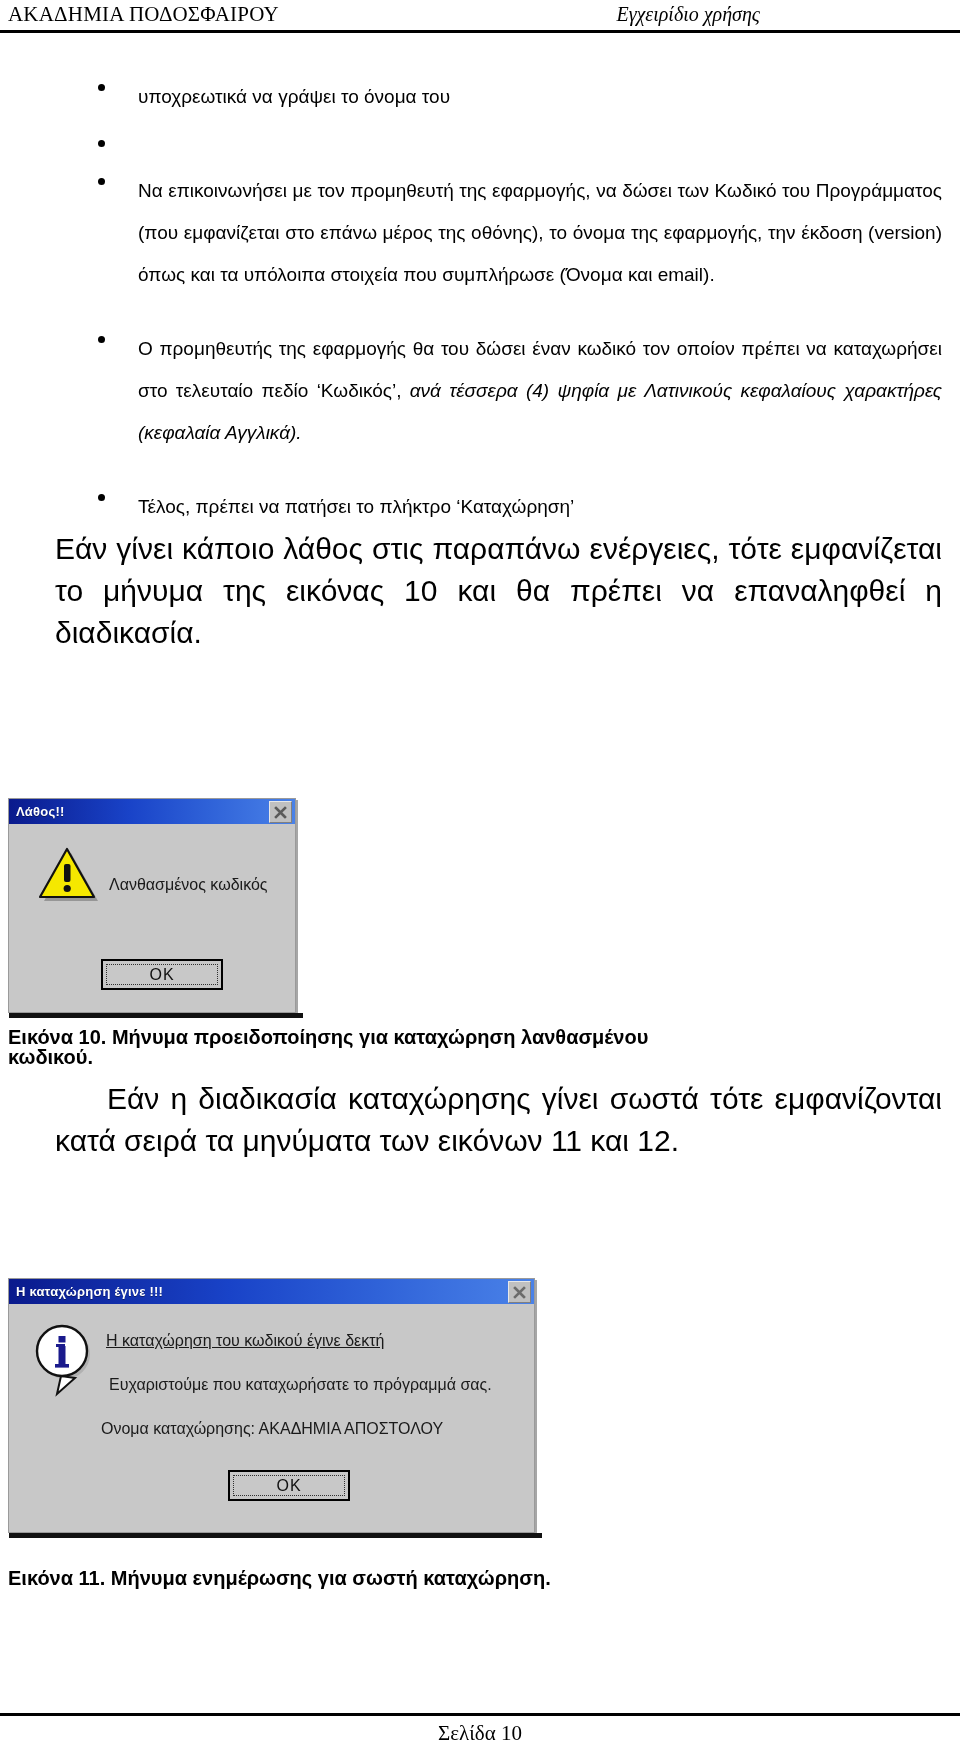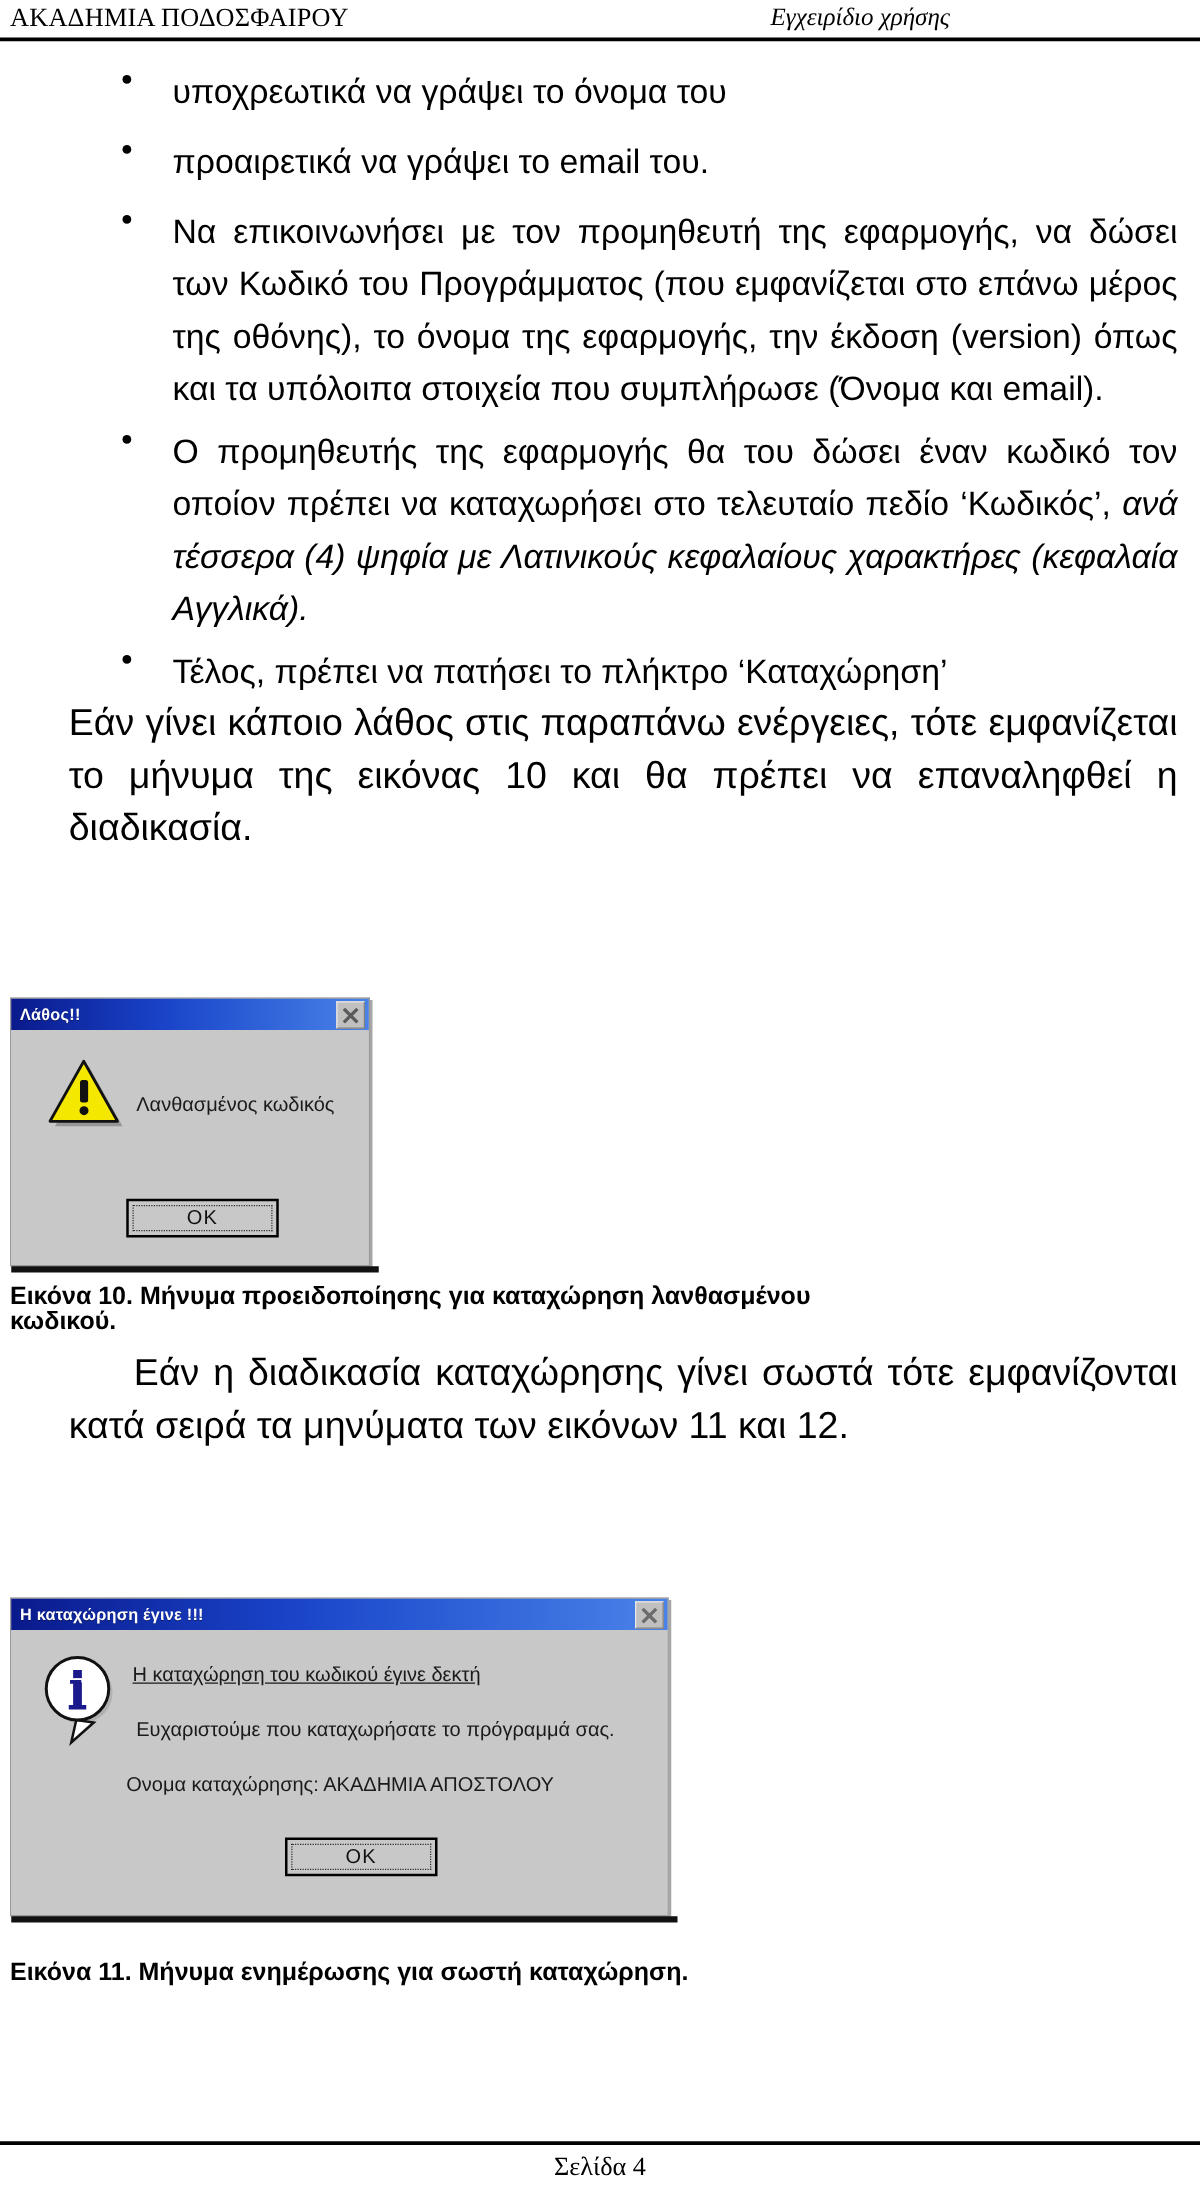--- a/index.html
+++ b/index.html
@@ -75,24 +75,25 @@
     top: 0.52em;
     width: 7px;
     height: 7px;
     background: #000;
     border-radius: 50%;
   }
   .bullet-text {
     display: block;
     margin-left: 138px;
     margin-right: 18px;
-    font-size: 27px;
+    font-size: 19px;
     line-height: 42px;
     text-align: justify;
     text-justify: inter-word;
+    margin-top: 24px;
   }
   .bullet-text.nojust { text-align: left; }
 
   .ital { font-style: italic; }
 
   .para {
     margin: 0 18px 0 55px;
     font-size: 30px;
     line-height: 42px;
     text-align: justify;
@@ -245,21 +246,20 @@
 
     <li class="bullet">
       <span class="bullet-dot"></span>
       <span class="bullet-text nojust">υποχρεωτικά να γράψει το όνομα του</span>
     </li>
 
     <div class="spacer-14"></div>
 
     <li class="bullet">
       <span class="bullet-dot"></span>
-      <span class="bullet-text nojust">προαιρετικά να γράψει το email του.</span>
     </li>
 
     <div class="spacer-14"></div>
 
     <li class="bullet">
       <span class="bullet-dot"></span>
       <span class="bullet-text">Να επικοινωνήσει με τον προμηθευτή της εφαρμογής, να δώσει των Κωδικό του Προγράμματος (που εμφανίζεται στο επάνω μέρος της οθόνης), το όνομα της εφαρμογής, την έκδοση (version) όπως και τα υπόλοιπα στοιχεία που συμπλήρωσε (Όνομα και email).</span>
     </li>
 
     <div class="spacer-8"></div>
@@ -342,14 +342,14 @@
       <span class="inner">OK</span>
     </div>
   </div>
   <div class="bottom-shadow"></div>
 </div>
 
 <div style="position:absolute; left:8px; top:1568px; width:700px;" class="caption">Εικόνα 11. Μήνυμα ενημέρωσης για σωστή καταχώρηση.</div>
 
 <div class="page-footer">
   <div class="ftr-rule"></div>
-  <div class="ftr-text">Σελίδα 4</div>
+  <div class="ftr-text">Σελίδα 10</div>
 </div>
 
 </body></html>

